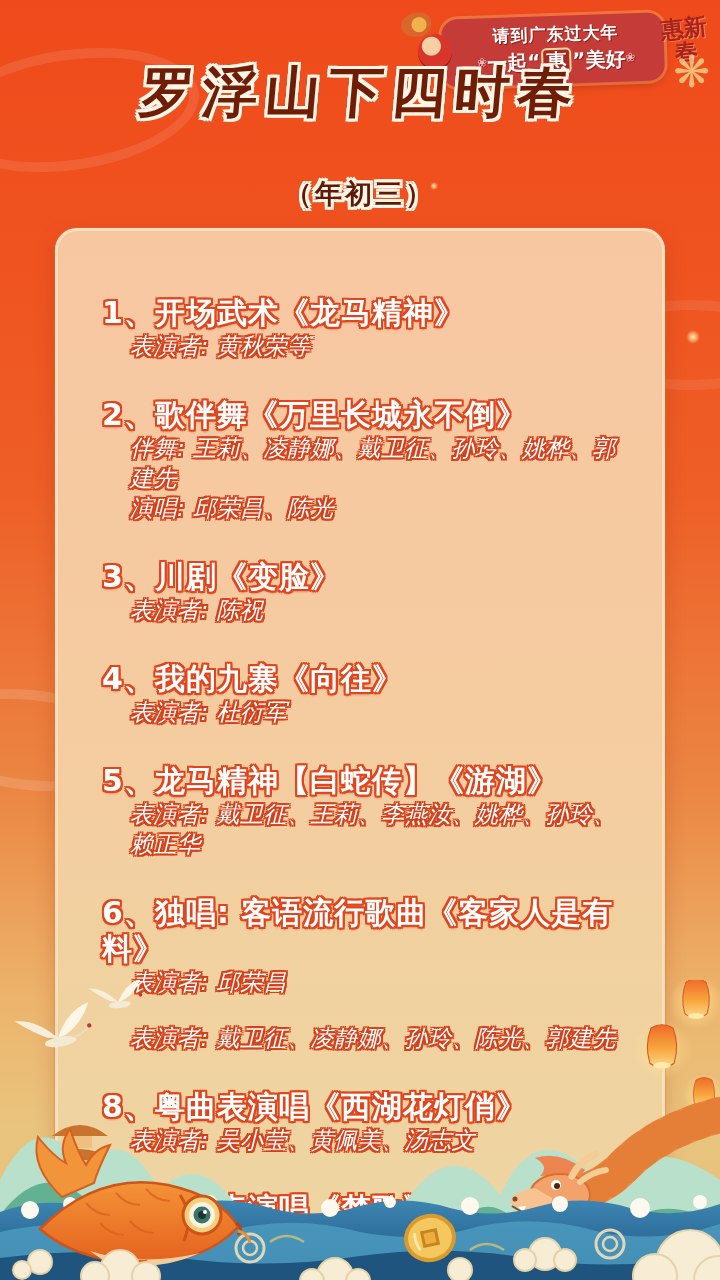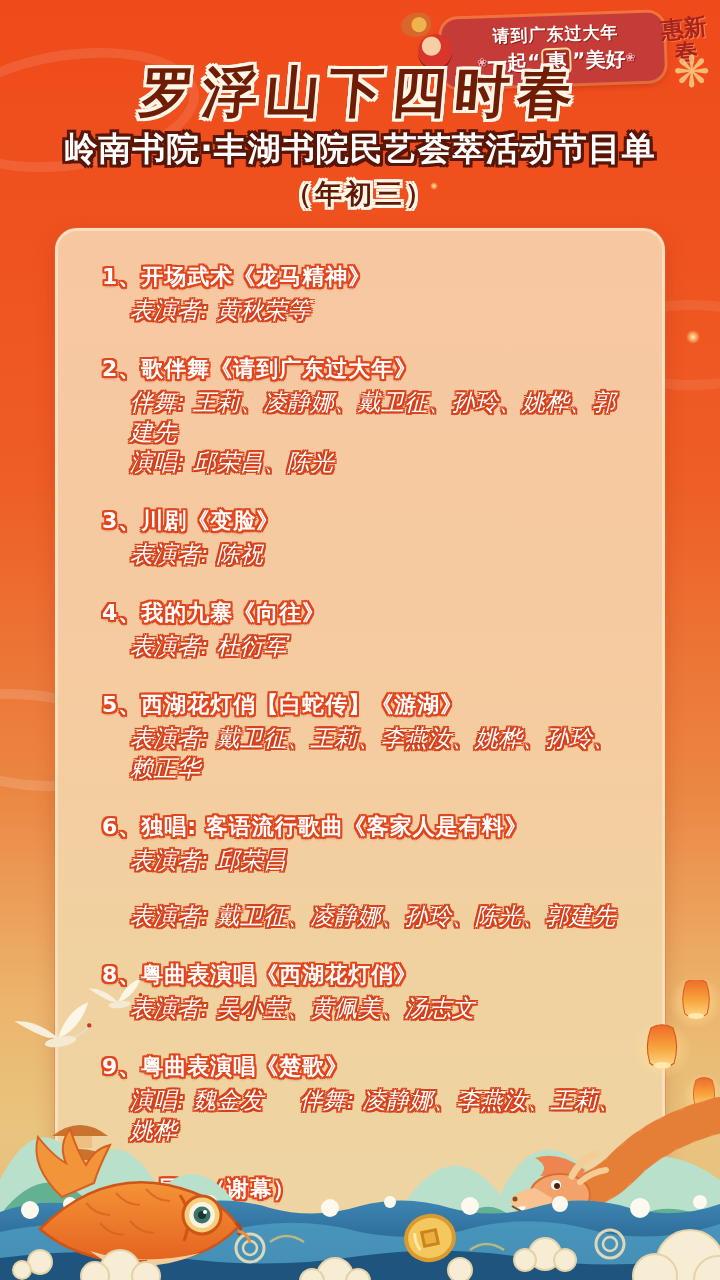--- a/index.html
+++ b/index.html
@@ -46,23 +46,23 @@
             font-weight:bold;font-size:27px;letter-spacing:3px;color:#5f1a06;
             text-shadow:-3px -3px 0 #fff6e8,3px -3px 0 #fff6e8,-3px 3px 0 #fff6e8,3px 3px 0 #fff6e8,
                         0 -3px 0 #fff6e8,0 3px 0 #fff6e8,-3px 0 0 #fff6e8,3px 0 0 #fff6e8;}
 
   
   .card{position:absolute;left:55px;top:228px;width:610px;height:1028px;border-radius:22px;
         background:linear-gradient(180deg,#f7c7a2 0%,#f5cba0 45%,#f0d2a0 75%,#edd5a2 100%);
         border:3px solid #fbdfbd;box-shadow:0 0 0 1px rgba(224,120,60,.35),0 8px 20px rgba(150,40,5,.25);
         box-sizing:border-box;padding:28px 26px 0 44px;}
   .item{margin-bottom:26px;}
-  .ititle{font-size:22px;line-height:36px;font-weight:bold;color:#fff;letter-spacing:1px;
+  .ititle{font-size:30px;line-height:36px;font-weight:bold;color:#fff;letter-spacing:1px;
           text-shadow:-2px -2px 0 #e2451c,2px -2px 0 #e2451c,-2px 2px 0 #e2451c,2px 2px 0 #e2451c,
-                      0 -2px 0 #e2451c,0 2px 0 #e2451c,-2px 0 0 #e2451c,2px 0 0 #e2451c,0 3px 2px rgba(160,40,5,.35);}
+                      0 -2px 0 #e2451c,0 2px 0 #e2451c,-2px 0 0 #e2451c,2px 0 0 #e2451c,0 3px 2px rgba(160,40,5,.35);margin-top:36px;}
   .ititle2{padding-left:88px;}
   .credit{padding-left:28px;font-size:23px;line-height:30px;font-weight:normal;color:#fff;letter-spacing:.5px;
           font-style:italic;
           text-shadow:-2px -2px 0 #d6401a,2px -2px 0 #d6401a,-2px 2px 0 #d6401a,2px 2px 0 #d6401a,
                       0 -2px 0 #d6401a,0 2px 0 #d6401a,-2px 0 0 #d6401a,2px 0 0 #d6401a;}
   .credit .b{margin-left:36px;}
   .credit span:empty{display:none;}
 
   
   .illus{position:absolute;left:0;bottom:0;width:720px;height:300px;display:block;}
@@ -88,48 +88,47 @@
     <div class="mascot mascot-dragon"></div>
     <div class="mascot mascot-kid"></div>
     <div class="badge-l1">请到广东过大年</div>
     <div class="badge-l2"><span class="badge-flower">❀</span><span>一起“</span><span class="badge-hui">惠</span><span>”美好</span><span class="badge-flower">❀</span></div>
   </div>
 
   <div class="corner-logo">惠新春</div>
   <div class="corner-firework">❋</div>
 
   <div class="main-title">罗浮山下四时春</div>
-  <div class="subtitle">岭南书院·丰湖书院民艺荟萃活动节目单</div>
   <div class="dateline">（年初三）</div>
 
   <div class="card">
 
     <div class="item">
       <div class="ititle"><span>1、</span><span>开场武术《龙马精神》</span></div>
       <div class="credit"><span class="a">表演者: 黄秋荣等</span></div>
     </div>
 
     <div class="item">
-      <div class="ititle"><span>2、</span><span>歌伴舞《请到广东过大年》</span></div>
+      <div class="ititle"><span>2、</span><span>歌伴舞《万里长城永不倒》</span></div>
       <div class="credit"><span class="a">伴舞: 王莉、凌静娜、戴卫征、孙玲、姚桦、郭建先</span></div>
       <div class="credit"><span class="a">演唱: 邱荣昌、陈光</span></div>
     </div>
 
     <div class="item">
       <div class="ititle"><span>3、</span><span>川剧《变脸》</span></div>
       <div class="credit"><span class="a">表演者: 陈祝</span></div>
     </div>
 
     <div class="item">
       <div class="ititle"><span>4、</span><span>我的九寨《向往》</span></div>
       <div class="credit"><span class="a">表演者: 杜衍军</span></div>
     </div>
 
     <div class="item">
-      <div class="ititle"><span>5、</span><span>西湖花灯俏【白蛇传】《游湖》</span></div>
+      <div class="ititle"><span>5、</span><span>龙马精神【白蛇传】《游湖》</span></div>
       <div class="credit"><span class="a">表演者: 戴卫征、王莉、李燕汝、姚桦、孙玲、赖正华</span></div>
     </div>
 
     <div class="item">
       <div class="ititle"><span>6、</span><span>独唱: 客语流行歌曲《客家人是有料》</span></div>
       <div class="credit"><span class="a">表演者: 邱荣昌</span></div>
     </div>
 
     <div class="item">
       <div class="credit"><span class="a">表演者: 戴卫征、凌静娜、孙玲、陈光、郭建先</span></div>

